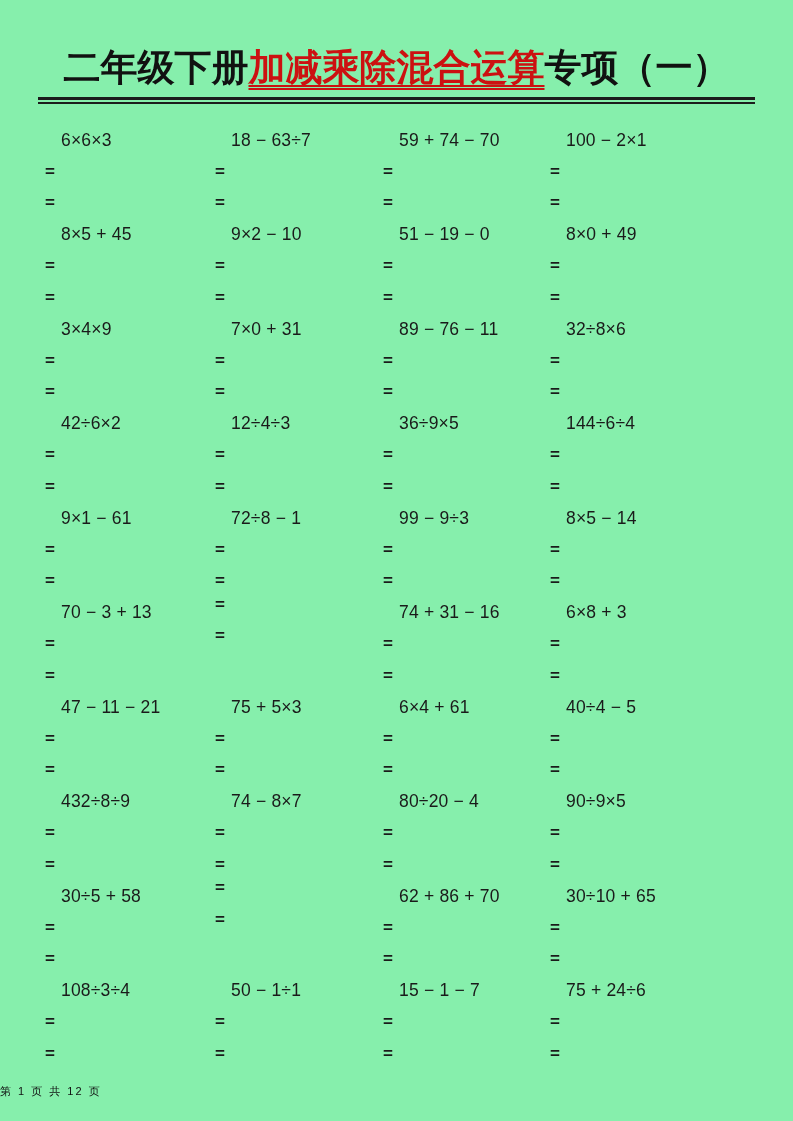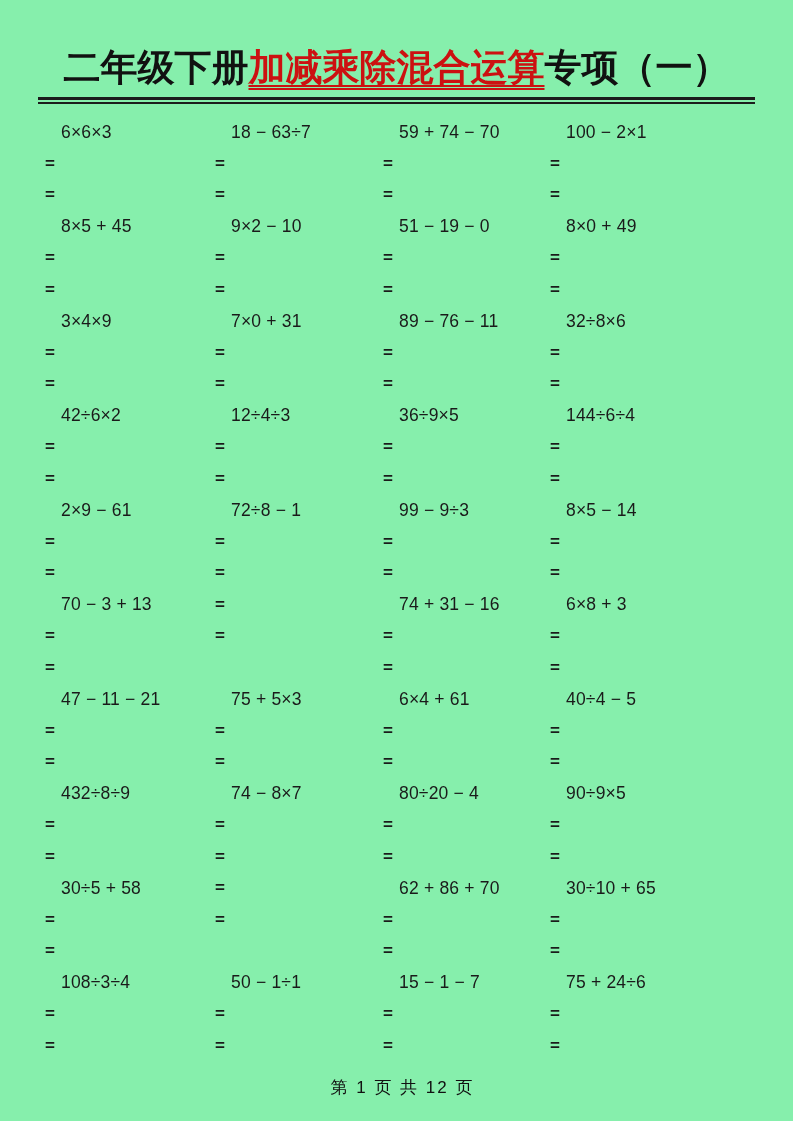--- a/index.html
+++ b/index.html
@@ -45,32 +45,32 @@
     height: 31.5px;
     display: flex;
     align-items: center;
     color: #1a1a1a;
   }
   .expr {
     padding-left: 16px;
     font-size: 17.5px;
     letter-spacing: 0.2px;
     white-space: nowrap;
+    margin-top: 8px;
   }
   .eq {
     font-size: 17px;
     font-weight: 700;
   }
   .footer {
     position: absolute;
-    left: 12px;
+    left: 0;
     right: 0;
     bottom: 22px;
-    text-align: center;
-    font-size: 17px;
+    font-size: 11px;
     letter-spacing: 2px;
     color: #111111;
   }
 </style>
 </head>
 <body>
 
 <div class="page">
 
   <div class="title"><span>二年级下册</span><span class="hl">加减乘除混合运算</span><span>专项（一）</span></div>
@@ -157,21 +157,21 @@
         <div class="line eq">=</div>
         <div class="line eq">=</div>
       </div>
     <div class="cell">
         <div class="line expr">144÷6÷4</div>
         <div class="line eq">=</div>
         <div class="line eq">=</div>
       </div>
 
     <div class="cell">
-        <div class="line expr">2×9 − 61</div>
+        <div class="line expr">9×1 − 61</div>
         <div class="line eq">=</div>
         <div class="line eq">=</div>
       </div>
     <div class="cell">
         <div class="line expr">72÷8 − 1</div>
         <div class="line eq">=</div>
         <div class="line eq">=</div>
       </div>
     <div class="cell">
         <div class="line expr">99 − 9÷3</div>

